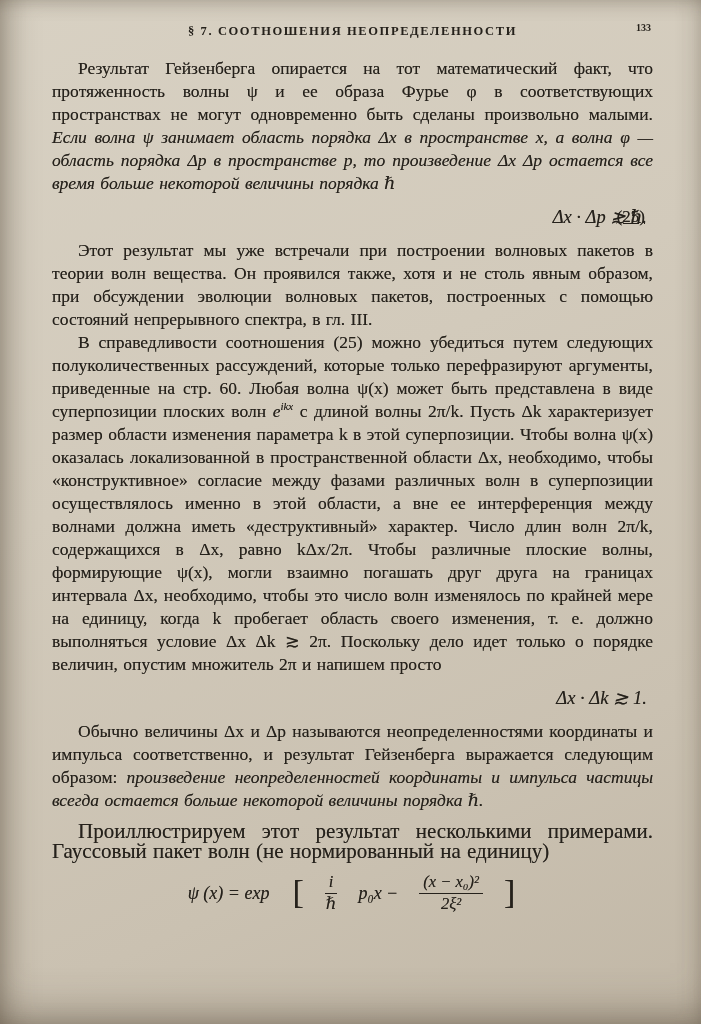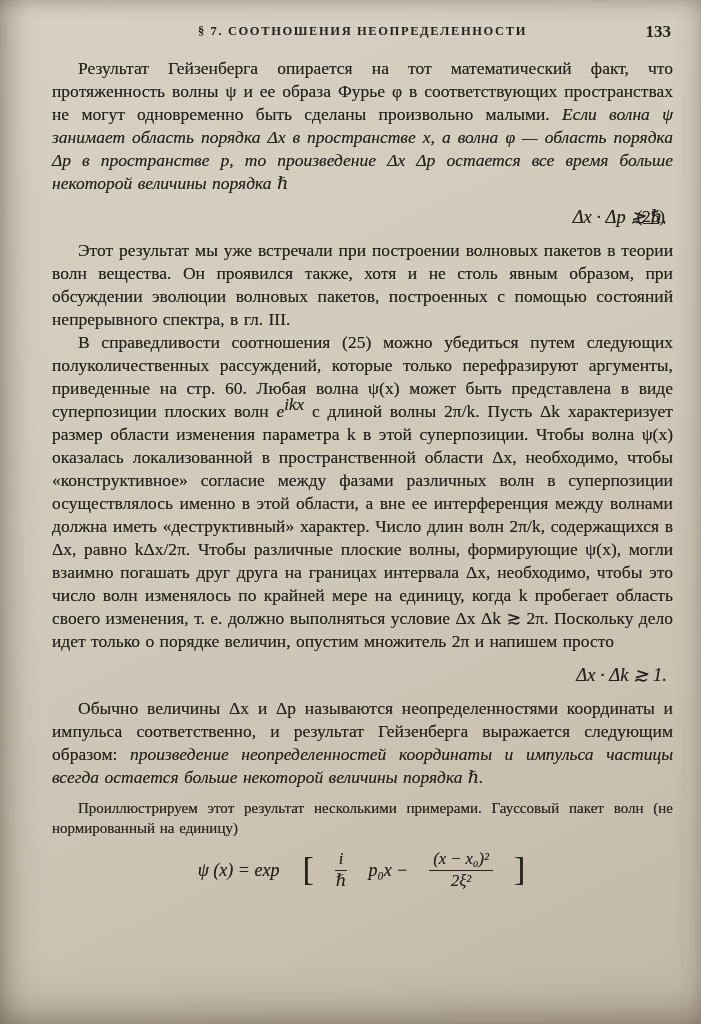--- a/index.html
+++ b/index.html
@@ -6,51 +6,51 @@
   .page{
     position:relative;
     width:701px;height:1024px;
     box-sizing:border-box;
     overflow:hidden;
     background:linear-gradient(155deg,#d8d1c3 0%,#d2cabb 40%,#cac1b1 75%,#c1b7a6 100%);
     box-shadow:inset 22px 0 34px -20px rgba(70,58,42,.5),
                inset -12px 0 24px -14px rgba(70,58,42,.28),
                inset 0 -30px 46px -24px rgba(70,58,42,.45),
                inset 0 14px 20px -14px rgba(70,58,42,.25);
-    padding:20px 28px 0 52px;
+    padding:20px 48px 0 52px;
     font-family:"Liberation Serif","DejaVu Serif",serif;
     color:#25211b;
   }
   .page-header{
     position:relative;
     display:flex;justify-content:center;
     margin:4px 0 18px 0;
     font-size:12.5px;font-weight:700;letter-spacing:1.6px;
   }
-  .page-number{position:absolute;right:2px;top:-2px;font-size:17px;letter-spacing:0;}
+  .page-number{position:absolute;right:2px;top:-2px;font-size:10px;letter-spacing:0;}
   .para{
     margin:0;
     font-size:17.5px;line-height:23px;
     text-align:justify;
     word-spacing:1px;
     text-shadow:0 0 .4px rgba(37,33,27,.55);
   }
   .indent{text-indent:26px;}
   .para em{}
-  .para sup{font-size:17px;line-height:0;}
+  .para sup{font-size:11px;line-height:0;}
   .var{font-style:italic;}
   .equation{
     position:relative;
     text-align:right;
     margin:11px 6px 11px 0;
     font-size:18.5px;font-style:italic;
     text-shadow:0 0 .4px rgba(37,33,27,.55);
   }
   .eq-number{position:absolute;right:2px;top:1px;font-style:normal;font-size:17px;text-decoration:underline;}
-  .small-para{font-size:15px;line-height:19.5px;margin-top:10px;}
+  .small-para{font-size:21px;line-height:19.5px;margin-top:10px;}
   .formula{
     display:flex;justify-content:center;align-items:center;
     margin-top:12px;
     font-size:18px;font-style:italic;
     text-shadow:0 0 .4px rgba(37,33,27,.55);
     gap:15px;
   }
   .formula .lhs{margin-right:6px;}
   .bracket{font-style:normal;font-size:34px;font-weight:400;line-height:0;padding:0 2px;transform:translateY(-1px);}
   .frac{display:inline-flex;flex-direction:column;align-items:center;vertical-align:middle;margin:0 4px;font-size:16.5px;line-height:1.15;}

